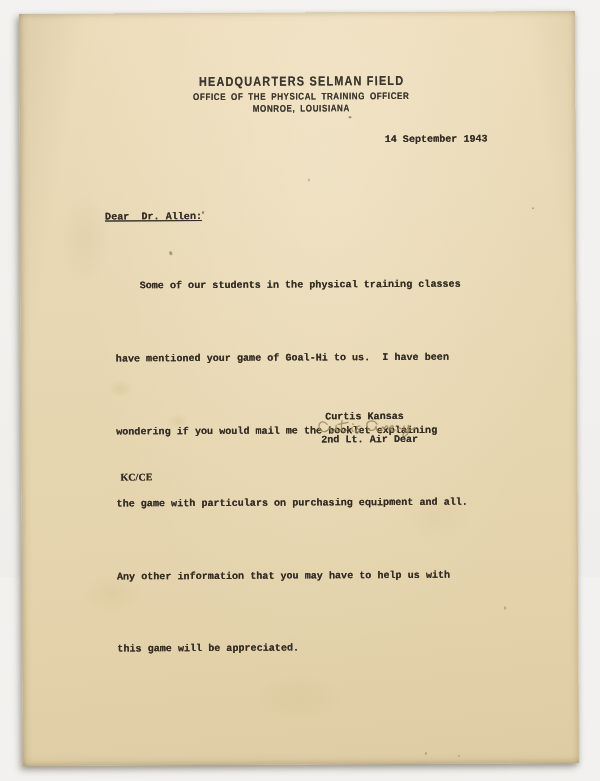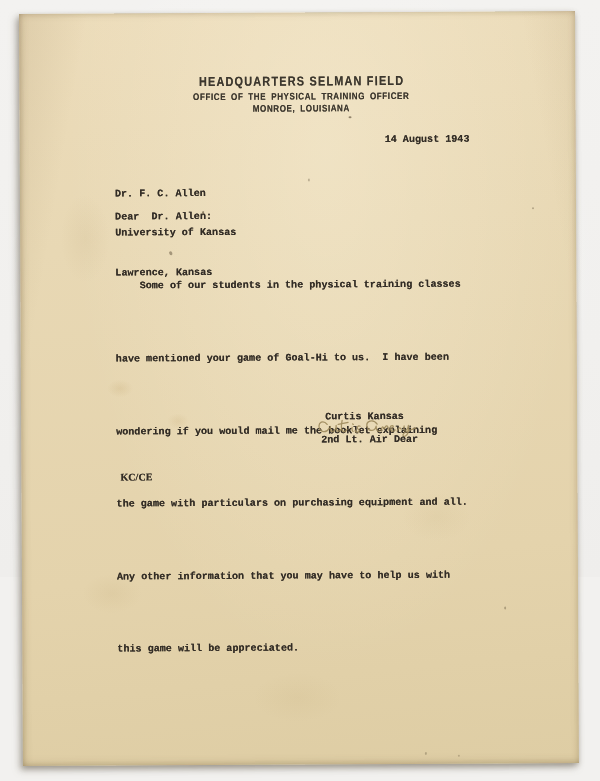--- a/index.html
+++ b/index.html
@@ -63,21 +63,21 @@
     transform: scaleX(0.84);
     transform-origin: 50% 50%;
     text-shadow: 0 0 0.4px rgba(55,50,40,0.7);
   }
   .lh1 { top: 61px; font-size: 13px; font-weight: 700; letter-spacing: 1.4px; }
   .lh2 { top: 78px; font-size: 9.6px; font-weight: 700; letter-spacing: 0.7px; word-spacing: 2.5px; }
   .lh3 { top: 90px; font-size: 9.6px; font-weight: 700; letter-spacing: 0.7px; word-spacing: 2.5px; }
   .date-line     { left: 365px; top: 121px; }
   .recipient     { left: 95px;  top: 148px; }
   .recipient div { line-height: 13.4px; }
-  .salutation    { left: 95px;  top: 197px; }
+  .salutation    { left: 85px;  top: 197px; text-decoration: underline; }
   .body-text     { left: 95px;  top: 213px; line-height: 24.2px; }
   .sig-typed     { left: 304px; top: 398px; }
   .sig-rank      { left: 300px; top: 421px; }
   .initials      { left: 99px;  top: 457px; font-family: Liberation Serif, serif; }
   .sig-hand {
     position: absolute;
     left: 296px;
     top: 406px;
     width: 104px;
     height: 22px;
@@ -104,27 +104,22 @@
 </head>
 <body>
 
 <div class="scan">
   <div class="paper">
 
     <div class="letterhead-line lh1"><span>HEADQUARTERS SELMAN FIELD</span></div>
     <div class="letterhead-line lh2"><span>OFFICE OF THE PHYSICAL TRAINING OFFICER</span></div>
     <div class="letterhead-line lh3"><span>MONROE, LOUISIANA</span></div>
 
-    <div class="mono date-line">14 August 1943</div>
+    <div class="mono date-line">14 September 1943</div>
 
-    <div class="mono recipient">
-      <div>Dr. F. C. Allen</div>
-      <div>University of Kansas</div>
-      <div>Lawrence, Kansas</div>
-    </div>
 
     <div class="mono salutation">Dear  Dr. Allen:</div>
 
     <div class="mono body-text">
       <div>    Some of our students in the physical training classes</div>
       <div>have mentioned your game of Goal-Hi to us.  I have been</div>
       <div>wondering if you would mail me the booklet explaining</div>
       <div>the game with particulars on purchasing equipment and all.</div>
       <div>Any other information that you may have to help us with</div>
       <div>this game will be appreciated.</div>

